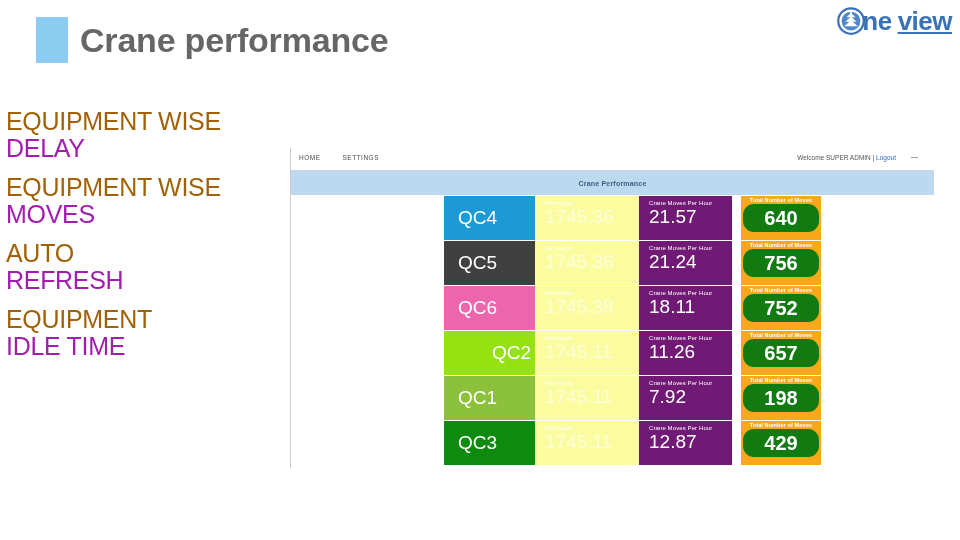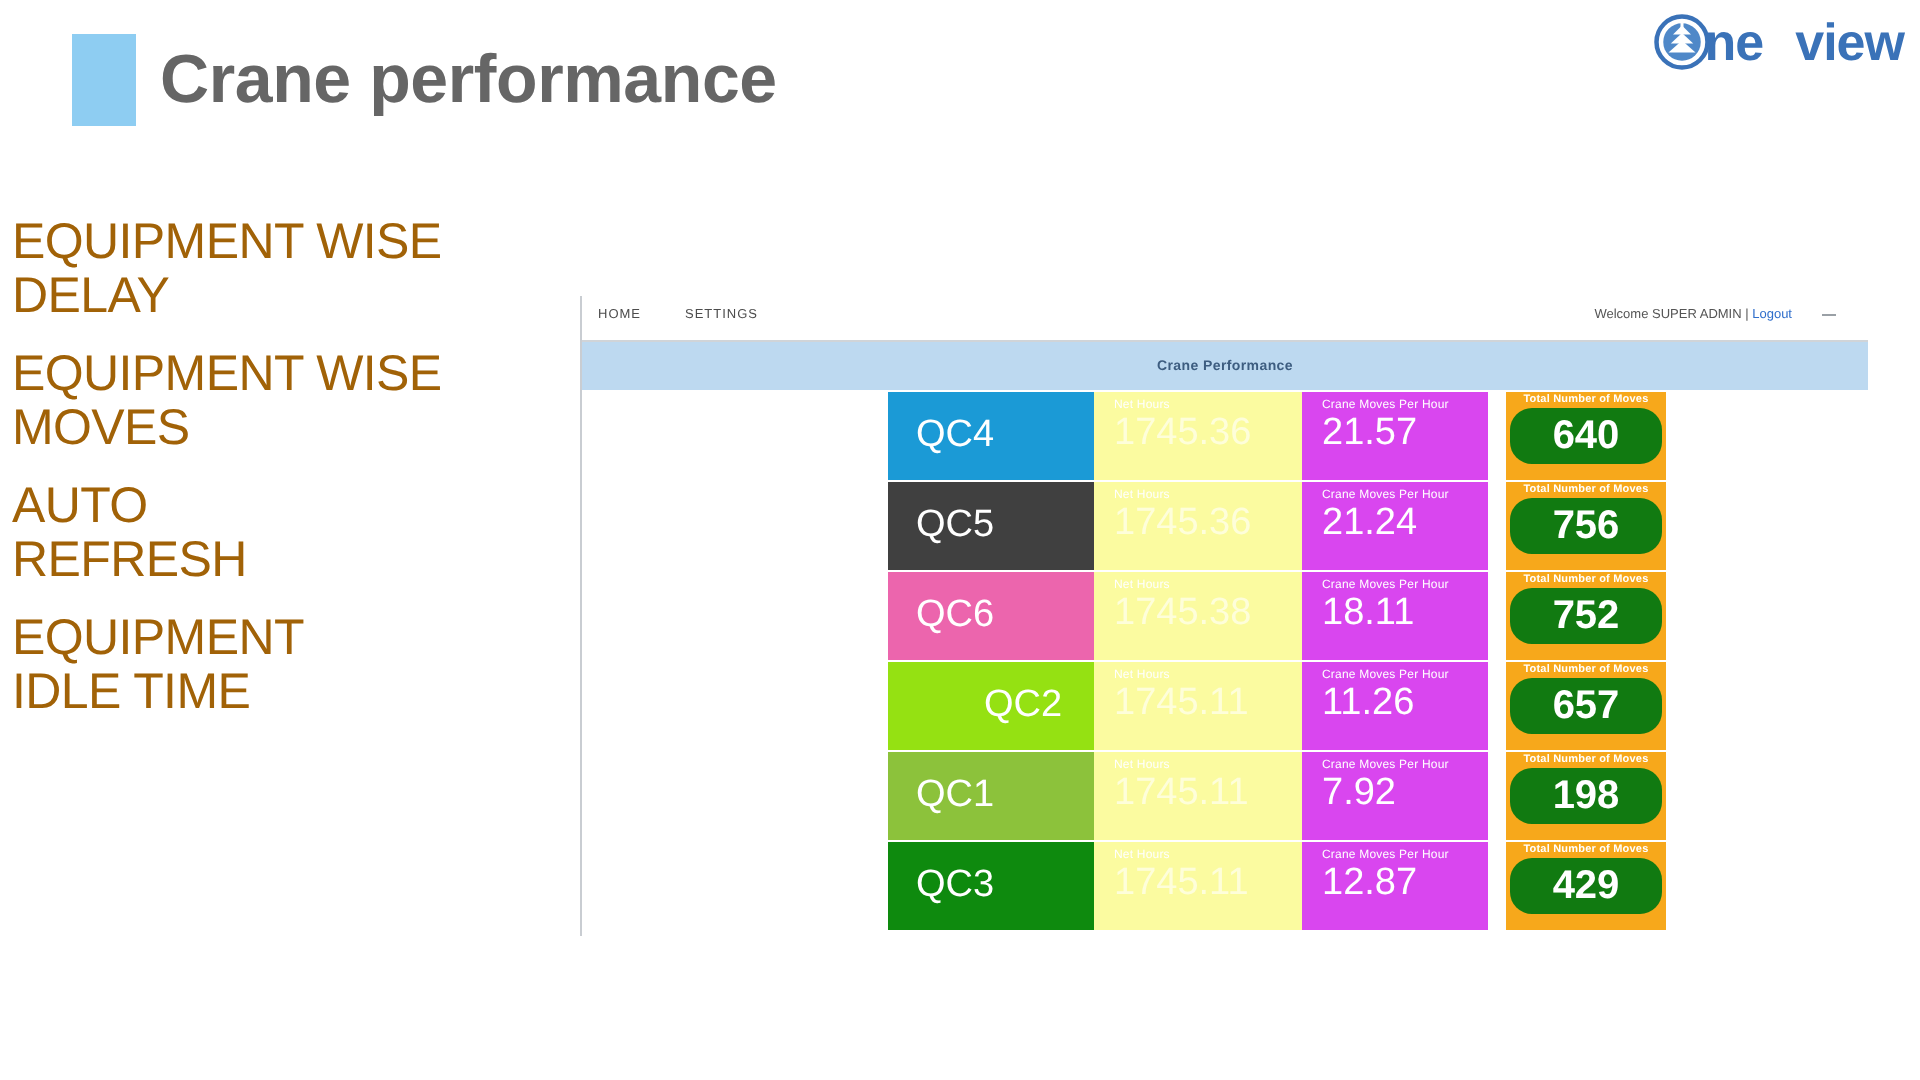--- a/index.html
+++ b/index.html
@@ -54,21 +54,21 @@
     flex: none;
   }
   #brand-text {
     font-size: 26px;
     font-weight: bold;
     color: #3a72b8;
     margin-left: -4px;
     letter-spacing: -0.5px;
     white-space: nowrap;
   }
-  #brand-text .view-word { margin-left: 16px; }
+  #brand-text .view-word { margin-left: 6px; text-decoration: underline; }
 
   
   #feature-list {
     position: absolute;
     left: 6px;
     top: 108px;
     width: 290px;
   }
   .feature-item {
     margin-bottom: 12px;
@@ -76,21 +76,21 @@
   }
   .feature-line1 {
     display: block;
     font-size: 25px;
     color: #a16207;
     letter-spacing: -0.3px;
   }
   .feature-line2 {
     display: block;
     font-size: 25px;
-    color: #a16207;
+    color: #a21caf;
     letter-spacing: -0.3px;
   }
 
   
   #app-screenshot {
     position: absolute;
     left: 290px;
     top: 148px;
     width: 643px;
     height: 320px;
@@ -153,37 +153,37 @@
     left: 153px;
     top: 48px;
     width: 400px;
   }
   .crane-row {
     display: flex;
     height: 44px;
     margin-bottom: 1px;
   }
   .cell-equipment {
-    width: 103px;
+    width: 91px;
     display: flex;
     align-items: center;
     padding-left: 14px;
     box-sizing: border-box;
     color: #ffffff;
     font-size: 19px;
   }
   .cell-nethours {
     width: 104px;
     background: #fbfba0;
     box-sizing: border-box;
     padding: 4px 0 0 10px;
   }
   .cell-moveshour {
     width: 93px;
-    background: #d946ef;
+    background: #701a75;
     box-sizing: border-box;
     padding: 4px 0 0 10px;
   }
   .cell-label {
     display: block;
     font-size: 6px;
     color: #ffffff;
     letter-spacing: 0.1px;
     margin-bottom: 1px;
   }

